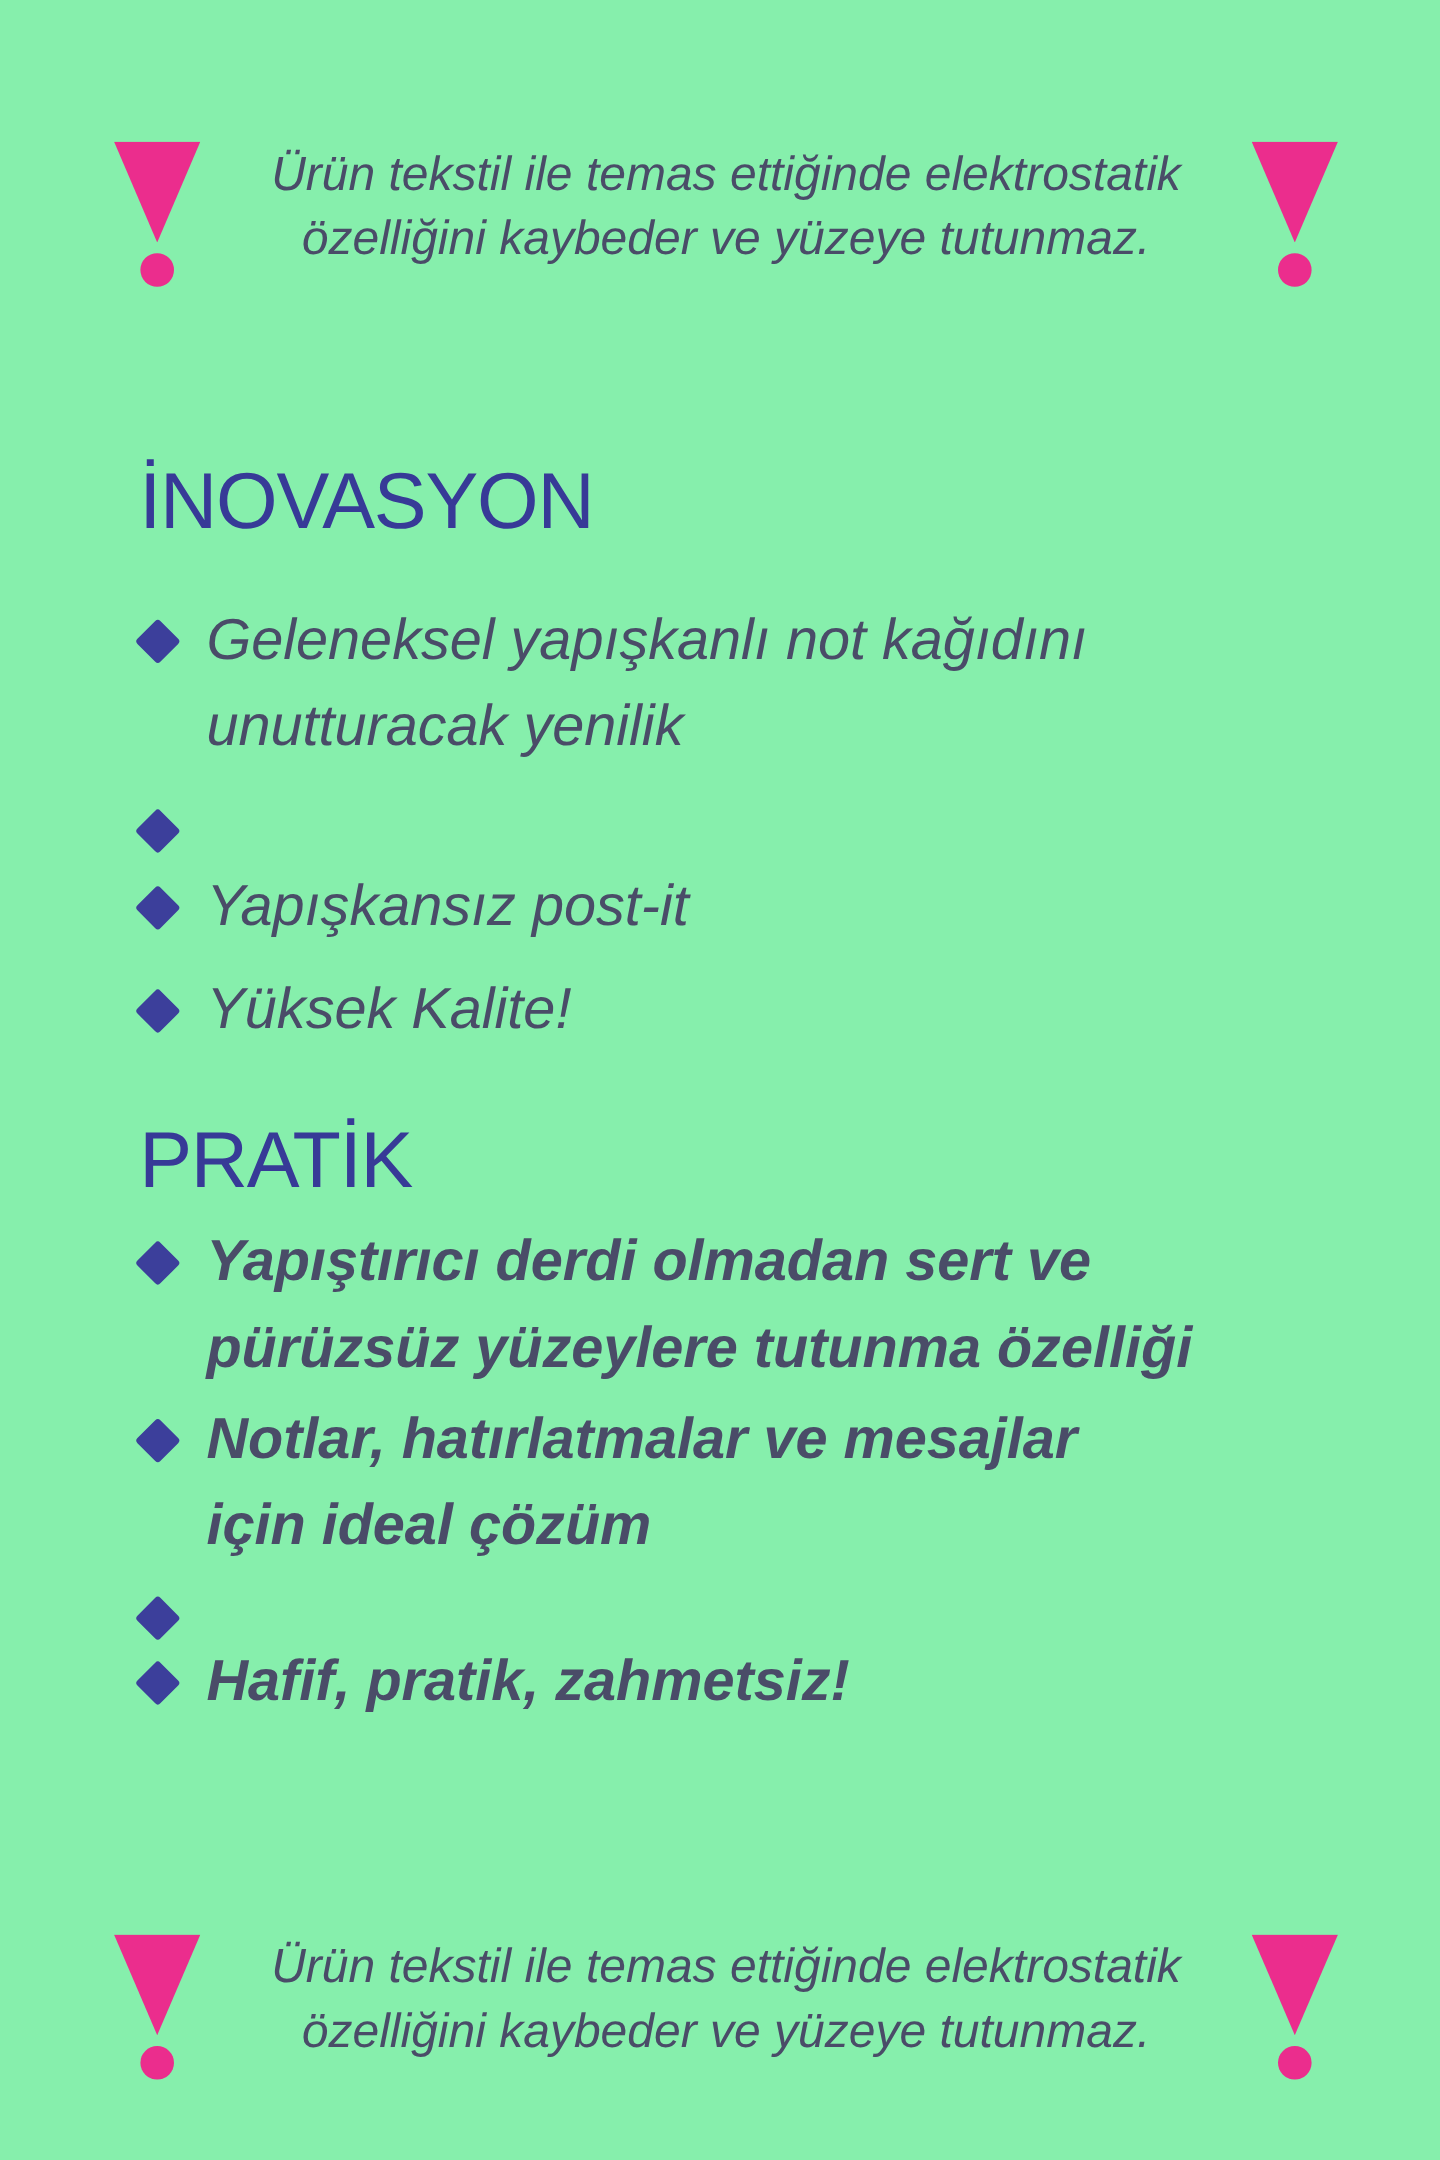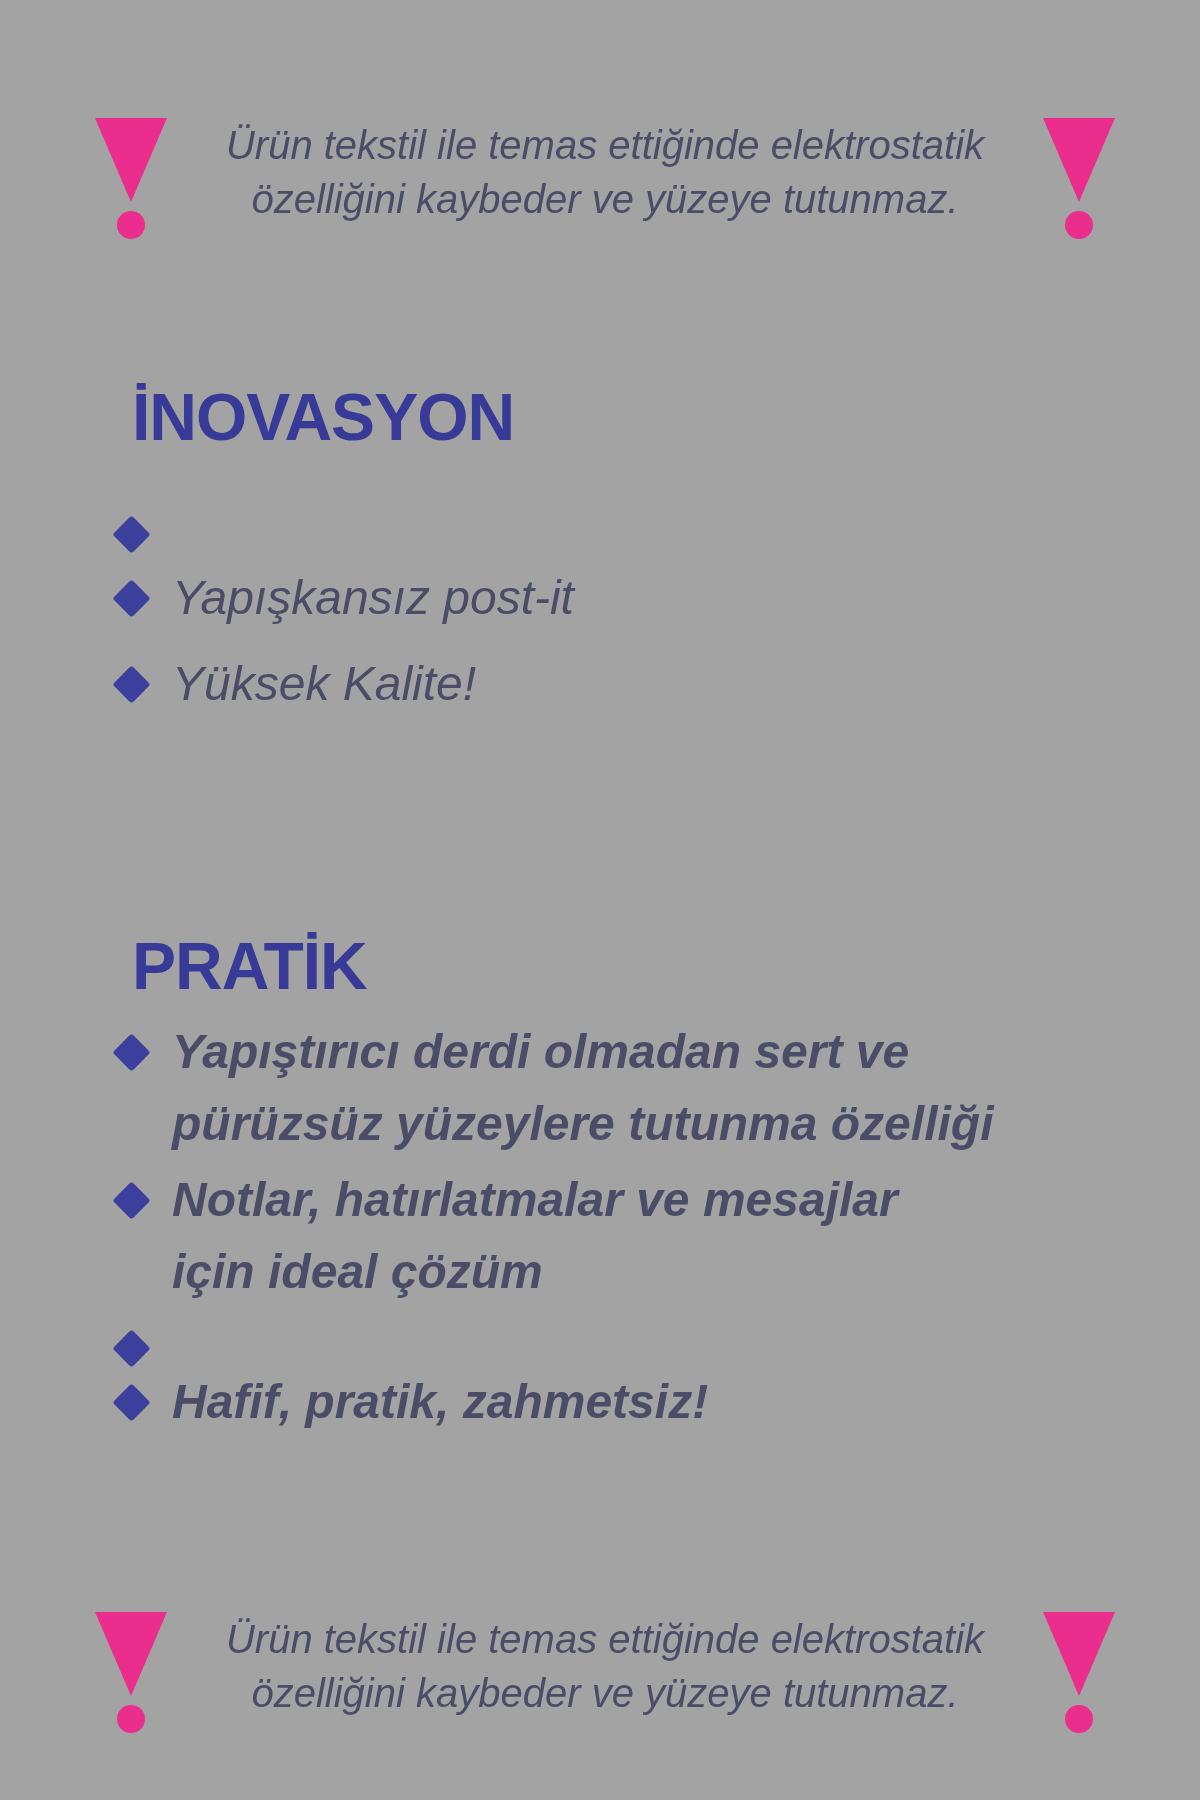--- a/index.html
+++ b/index.html
@@ -1,19 +1,19 @@
 <!DOCTYPE html>
 <html><head>
 <meta charset="utf-8">
 <style>
   html,body{margin:0;padding:0;}
   .page{
     position:relative;
     width:1200px;height:1800px;
-    background:#a3a3a3;
+    background:#86efac;
     overflow:hidden;
     font-family:"Liberation Sans","DejaVu Sans",sans-serif;
   }
 
   
   .warning{
     position:absolute;left:95px;right:85px;
     display:flex;align-items:flex-start;
   }
   .warning.top{top:118px;}
@@ -34,22 +34,22 @@
     font-style:italic;
     font-size:40px;line-height:54px;
     color:#4A4C68;
     white-space:pre-line;
     margin-top:0px;
     letter-spacing:0px;
   }
 
   
   .heading{
-    position:absolute;left:132px;
-    font-weight:bold;
+    position:absolute;left:116px;
+    font-weight:normal;
     font-size:66px;line-height:1;
     letter-spacing:-1px;
     color:#373A97;
   }
   .heading.h1{top:384px;}
   .heading.h2{top:933px;}
 
   
   .list{position:absolute;left:116px;right:40px;}
   .list.l1{top:498px;}
@@ -90,20 +90,25 @@
       <div class="excl-tri"></div>
       <div class="excl-dot"></div>
     </div>
   </div>
 
   <div class="heading h1">İNOVASYON</div>
 
   <div class="list l1">
     <div class="item">
       <div class="diamond"></div>
+      <div class="item-text">Geleneksel yapışkanlı not kağıdını
+unutturacak yenilik</div>
+    </div>
+    <div class="item">
+      <div class="diamond"></div>
     </div>
     <div class="item">
       <div class="diamond"></div>
       <div class="item-text">Yapışkansız post-it</div>
     </div>
     <div class="item">
       <div class="diamond"></div>
       <div class="item-text">Yüksek Kalite!</div>
     </div>
   </div>

